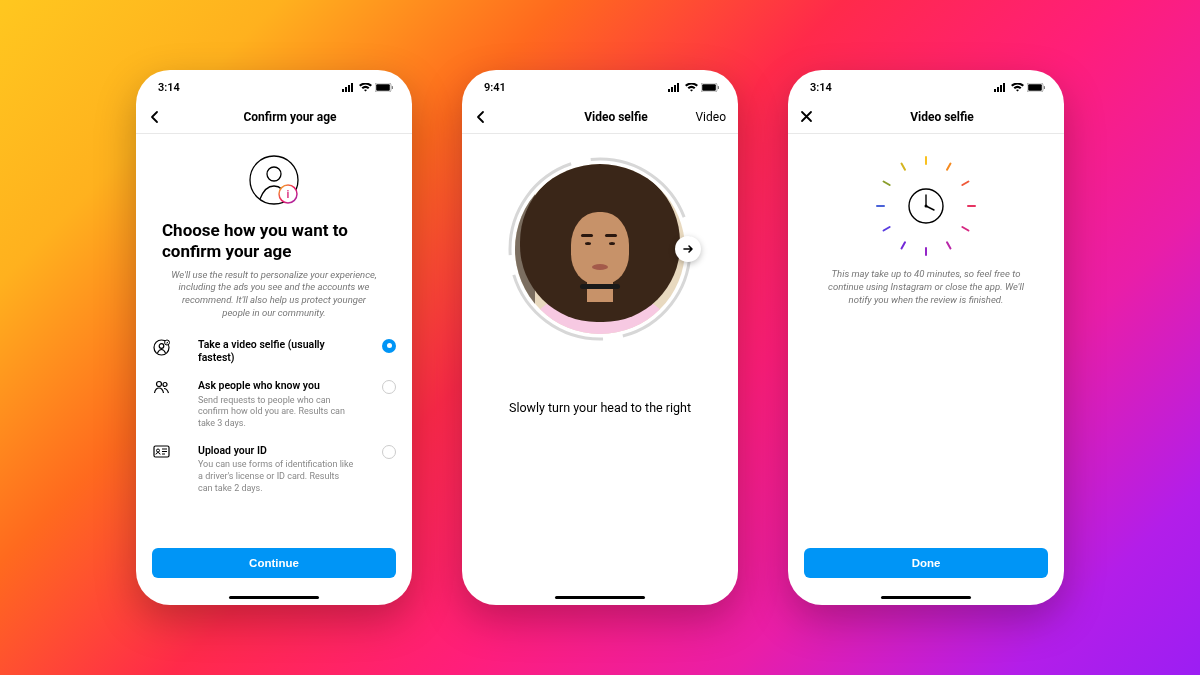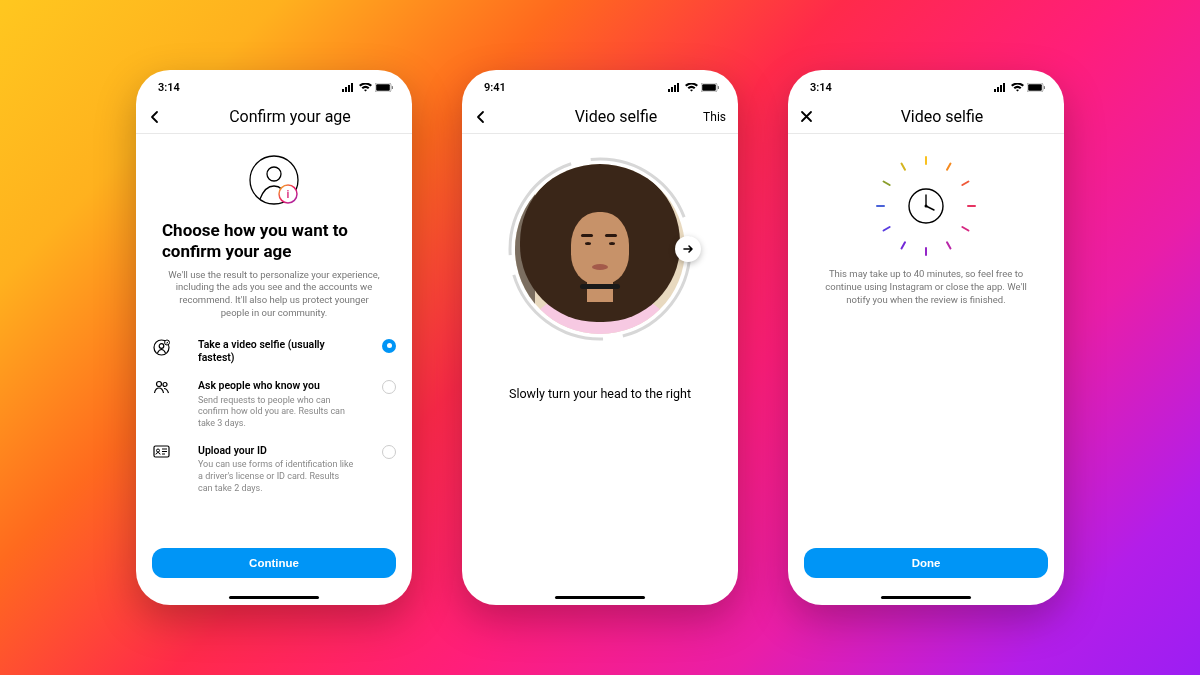--- a/index.html
+++ b/index.html
@@ -34,55 +34,55 @@
   }
   .status-right { display: flex; align-items: center; gap: 3px; }
   .nav-bar {
     height: 34px;
     display: flex;
     align-items: center;
     justify-content: center;
     position: relative;
     border-bottom: 1px solid #e8e8e8;
   }
-  .nav-title { font-size: 16px; font-weight: 400; margin-left: 32px; }
+  .nav-title { font-size: 12px; font-weight: 700; margin-left: 32px; }
   .nav-left { position: absolute; left: 12px; display:flex; align-items:center; }
   .nav-right { position: absolute; right: 12px; font-size: 12px; }
   .content { flex: 1; padding: 14px 16px 10px; display: flex; flex-direction: column; overflow:hidden;}
   .illus { display:flex; justify-content:center; margin: 4px 0 10px; }
   h2.heading { font-size: 17px; font-weight: 700; line-height:1.25; margin: 2px 10px 6px; }
-  .subtext { font-size: 9.5px; color:#777; text-align:center; line-height:1.35; margin: 0 16px 12px; }
+  .subtext { font-size: 9.5px; color:#777; text-align:center; line-height:1.35; margin: 0 16px 12px; font-style: italic; }
   .option { display:flex; align-items:flex-start; gap:28px; padding: 6px 0 8px; }
   .opt-icon { width:18px; flex-shrink:0; margin-top:1px; display:flex; justify-content:center; }
   .opt-text { flex:1; }
   .opt-title { font-size:10.5px; font-weight:600; line-height:1.3; }
   .opt-desc { font-size:9px; color:#888; line-height:1.3; margin-top:2px; }
   .radio { width:14px; height:14px; border-radius:50%; border:1.5px solid #ccc; flex-shrink:0; background:#fff; margin-top:1px; }
   .radio.selected { border:none; background:#0095f6; display:flex; align-items:center; justify-content:center; }
   .radio.selected::after { content:""; width:5px; height:5px; border-radius:50%; background:#fff; }
   .btn-primary {
-    background:#0095f6; color:#fff; border:none; border-radius:12px;
+    background:#0095f6; color:#fff; border:none; border-radius:6px;
     font-size:11.5px; font-weight:600; padding:9px 0; text-align:center;
     margin-top:auto; margin-bottom:6px;
   }
   .home-ind { width:90px; height:3px; background:#000; border-radius:3px; margin: 2px auto 6px; }
   
   .selfie-ring { width:190px; height:190px; margin: 6px auto 4px; position:relative; }
   .selfie-circle {
     position:absolute; top:10px; left:10px; width:170px; height:170px; border-radius:50%;
     overflow:hidden; background:#e8d9bf;
   }
   .arc { position:absolute; top:0; left:0; width:100%; height:100%; }
   .dir-badge {
     position:absolute; right:-6px; top:50%; transform:translateY(-50%);
     width:26px; height:26px; border-radius:50%; background:#fff;
     box-shadow:0 2px 6px rgba(0,0,0,0.25);
     display:flex; align-items:center; justify-content:center;
   }
-  .instruction { font-size:12.5px; text-align:center; margin-top:38px; font-weight:400; }
+  .instruction { font-size:12.5px; text-align:center; margin-top:52px; font-weight:400; }
   
   .hair { position:absolute; width:160px; height:160px; left:5px; top:-2px; background:#3a2618; border-radius:50% 50% 48% 48%; }
   .face { position:absolute; width:58px; height:72px; left:56px; top:48px; background:#c79269; border-radius:46% 46% 42% 42%; }
   .neck { position:absolute; width:26px; height:24px; left:72px; top:114px; background:#c79269; }
   .shirt { position:absolute; width:140px; height:80px; left:15px; top:126px; background:#f7c9e2; border-radius:50% 50% 0 0; }
   .choker { position:absolute; width:40px; height:5px; left:65px; top:120px; background:#1a1a1a; border-radius:3px; }
   .lips { position:absolute; width:16px; height:6px; left:77px; top:100px; background:#a35a4a; border-radius:50%; }
   .eye { position:absolute; width:6px; height:3px; top:78px; background:#2a1810; border-radius:50%; }
   .eye.l{ left:70px;} .eye.r{ left:94px;}
   .brow { position:absolute; width:12px; height:3px; top:70px; background:#2a1810; border-radius:2px; }
@@ -218,21 +218,21 @@
         </svg>
     </span>
   </div>
   <div class="nav-bar">
     <span class="nav-left">
       <svg width="14" height="14" viewBox="0 0 14 14">
           <path d="M9 2 L4 7 L9 12" fill="none" stroke="#000" stroke-width="1.8" stroke-linecap="round" stroke-linejoin="round"></path>
         </svg>
     </span>
     <span class="nav-title">Video selfie</span>
-    <span class="nav-right">This</span>
+    <span class="nav-right">Video</span>
   </div>
   <div class="content">
     <div class="selfie-ring">
       <svg class="arc" viewBox="0 0 190 190">
         <circle cx="95" cy="95" r="90" fill="none" stroke="#d7d7d7" stroke-width="3" stroke-dasharray="118 20 118 20 118 20 118 20"></circle>
       </svg>
       <div class="selfie-circle">
         <div class="wall"></div>
         <div class="shirt"></div>
         <div class="hair"></div>

